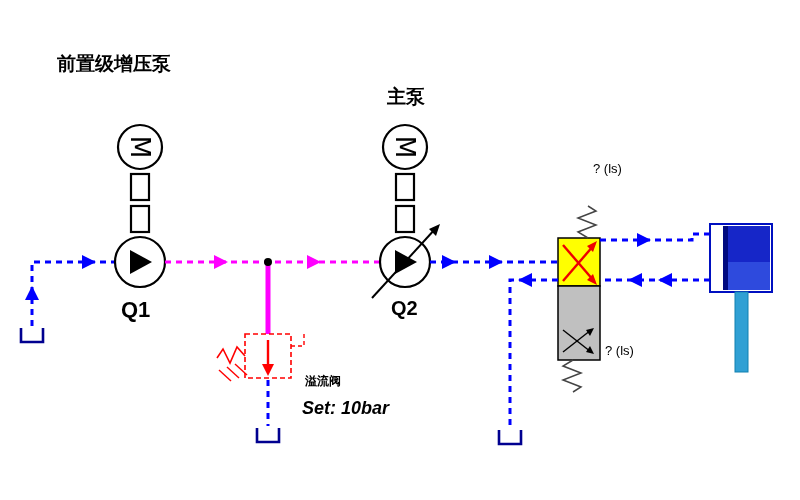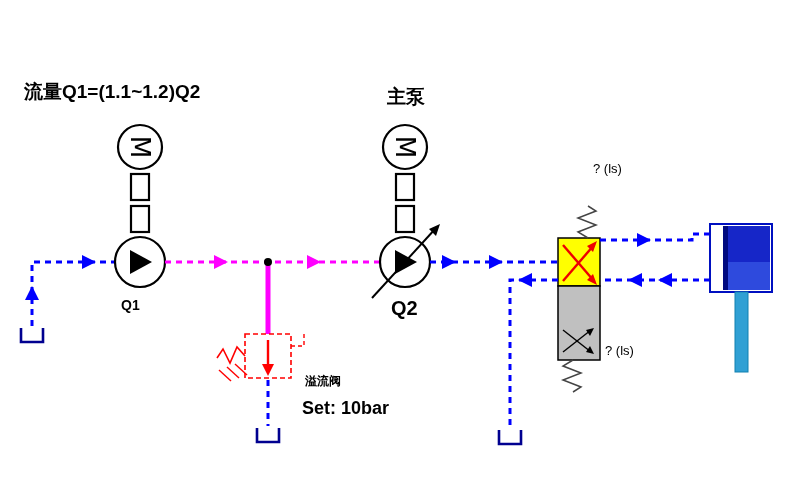--- a/index.html
+++ b/index.html
@@ -124,22 +124,22 @@
 
   <g>
     <rect x="710" y="224" width="62" height="68" fill="#ffffff" stroke="#0010c0" stroke-width="2"></rect>
     <rect x="727" y="226" width="43" height="36" fill="#1626c8"></rect>
     <rect x="727" y="262" width="43" height="28" fill="#2e4add"></rect>
     <rect x="723" y="226" width="5" height="64" fill="#000a80"></rect>
     <rect x="735" y="292" width="13" height="80" fill="#30a0d4" stroke="#1080b0" stroke-width="1"></rect>
   </g>
 </svg>
 
-<div class="lbl b" style="left:24px;top:79px;font-size:19px;">流量Q1=(1.1~1.2)Q2</div>
+<div class="lbl b" style="left:57px;top:51px;font-size:19px;">前置级增压泵</div>
 <div class="lbl b" style="left:387px;top:84px;font-size:19px;">主泵</div>
-<div class="lbl b" style="left:121px;top:297px;font-size:14px;">Q1</div>
+<div class="lbl b" style="left:121px;top:297px;font-size:22px;">Q1</div>
 <div class="lbl b" style="left:391px;top:297px;font-size:20px;">Q2</div>
 <div class="lbl b" style="left:305px;top:373px;font-size:12px;">溢流阀</div>
-<div class="lbl b" style="left:302px;top:398px;font-size:18px;">Set: 10bar</div>
+<div class="lbl b" style="left:302px;top:398px;font-size:18px;font-style:italic;">Set: 10bar</div>
 <div class="lbl" style="left:593px;top:161px;font-size:13px;">? (ls)</div>
 <div class="lbl" style="left:605px;top:343px;font-size:13px;">? (ls)</div>
 
 </div>
 
 </body></html>

